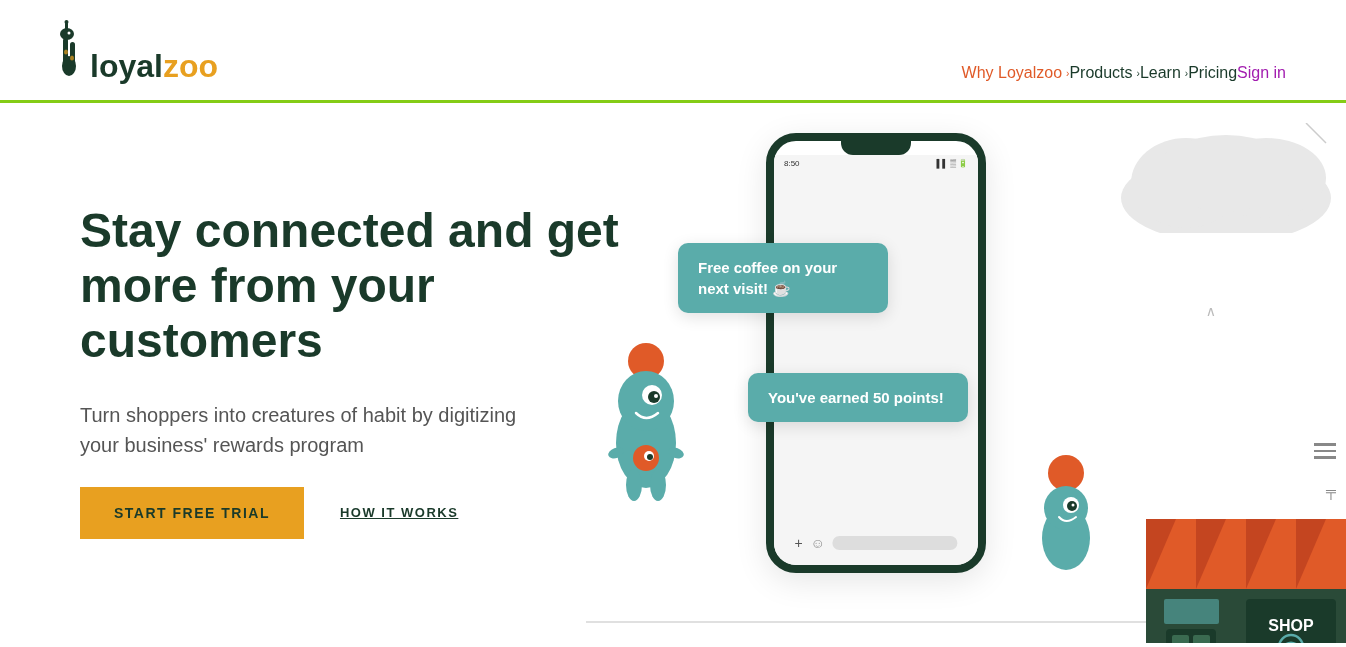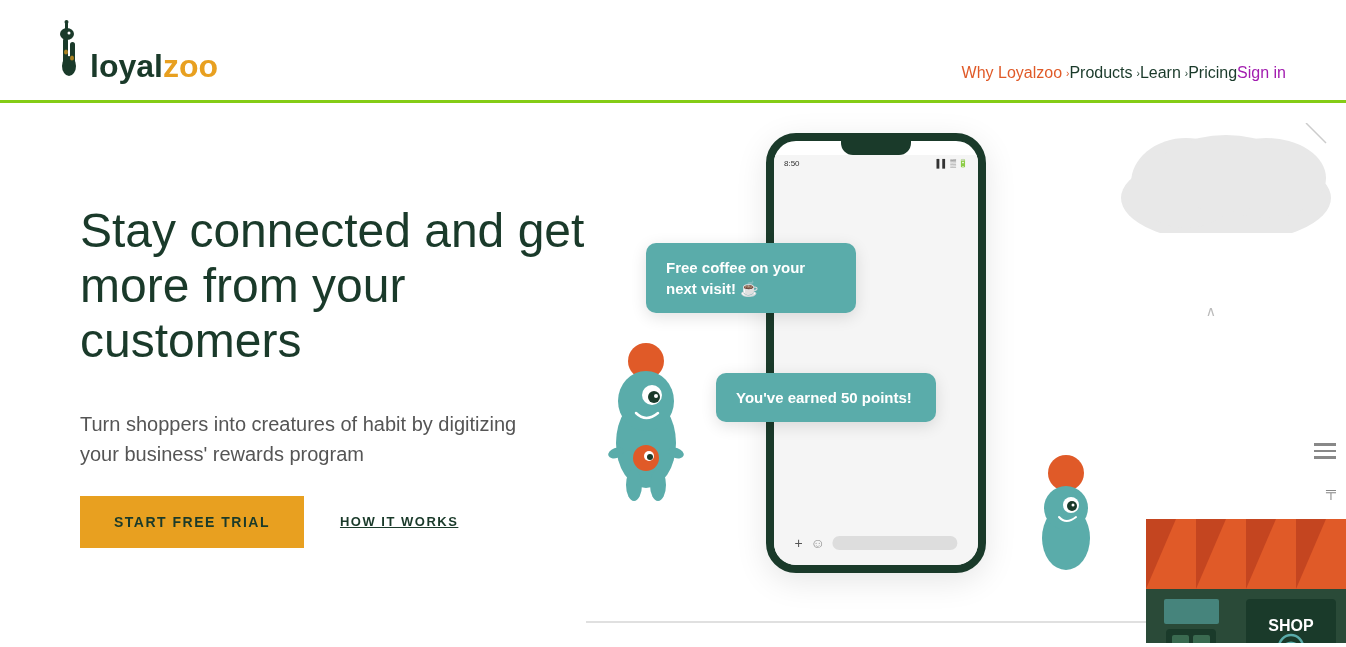--- a/index.html
+++ b/index.html
@@ -53,24 +53,24 @@
       height: 540px;
       overflow: hidden;
     }
     .hero-text {
       max-width: 560px;
       padding-top: 40px;
       flex-shrink: 0;
     }
     .hero-title {
       font-size: 48px;
-      font-weight: 400;
+      font-weight: 700;
       color: #1a3a2a;
       line-height: 1.15;
-      margin-bottom: 40px;
+      margin-bottom: 31px;
     }
     .hero-subtitle {
       font-size: 20px;
       color: #555;
       line-height: 1.5;
       margin-bottom: 27px;
       max-width: 480px;
     }
     .btn-row {
       display: flex;
@@ -166,20 +166,21 @@
     .bubble {
       position: absolute;
       background: #5aacaa;
       color: #fff;
       border-radius: 10px;
       padding: 14px 20px;
       font-size: 15px;
       font-weight: 600;
       line-height: 1.4;
       box-shadow: 0 4px 16px rgba(0,0,0,0.12);
+      margin-left: 32px;
     }
     .bubble1 {
       left: 60px;
       top: 140px;
       width: 210px;
     }
     .bubble2 {
       left: 130px;
       top: 270px;
       width: 220px;

